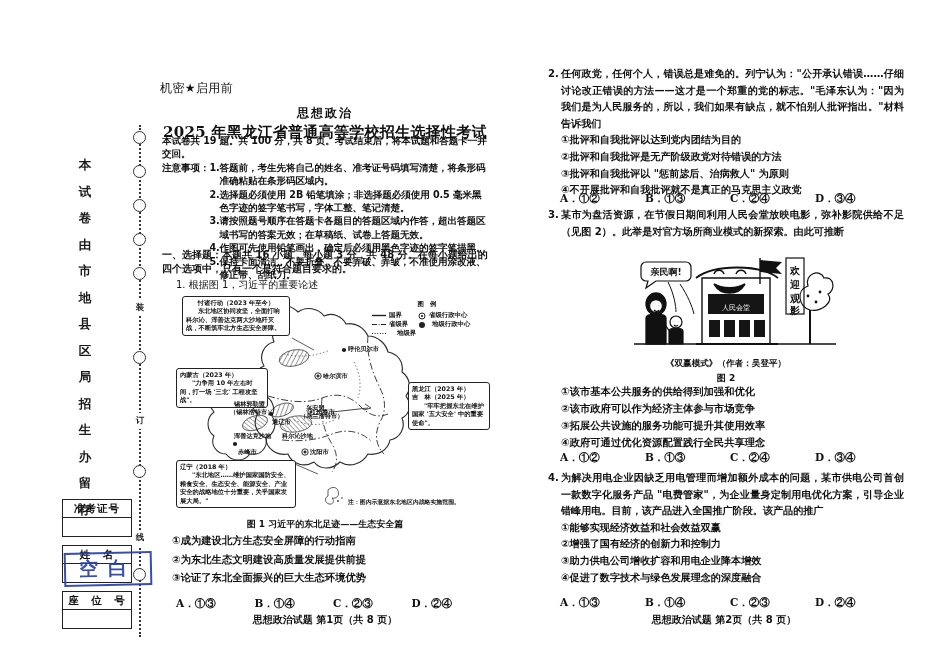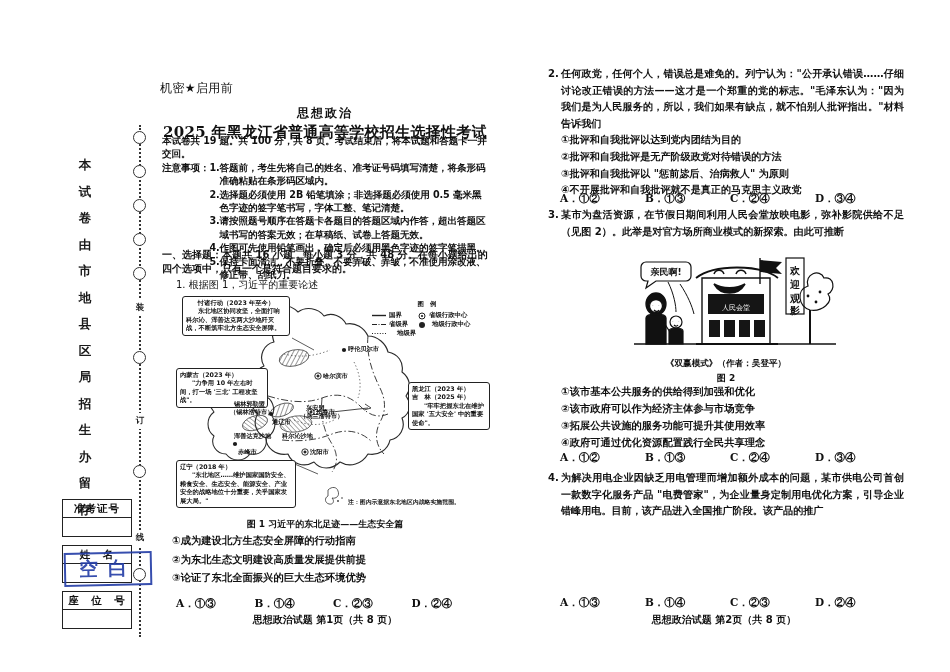--- a/index.html
+++ b/index.html
@@ -623,20 +623,26 @@
       <div>B．①③</div>
       <div>C．②④</div>
       <div>D．③④</div>
     </div>
 
   <div class="qblock" style="top:470px;">
     <div class="qnum-row">
       <div class="qnum">4.</div>
       <div class="qtext">为解决用电企业因缺乏用电管理而增加额外成本的问题，某市供电公司首创一款数字化服务产品 "电费管家"，为企业量身定制用电优化方案，引导企业错峰用电。目前，该产品进入全国推广阶段。该产品的推广</div>
     </div>
+    <div class="sub-opt" id="q4-opts">
+        <div>①能够实现经济效益和社会效益双赢</div>
+        <div>②增强了国有经济的创新力和控制力</div>
+        <div>③助力供电公司增收扩容和用电企业降本增效</div>
+        <div>④促进了数字技术与绿色发展理念的深度融合</div>
+      </div>
   </div>
   <div class="abcd" id="q4-choices" style="left:560px;top:596px;width:340px;">
       <div>A．①③</div>
       <div>B．①④</div>
       <div>C．②③</div>
       <div>D．②④</div>
     </div>
 
   <div class="footer footer-right">思想政治试题  第2页（共 8 页）</div>
 

